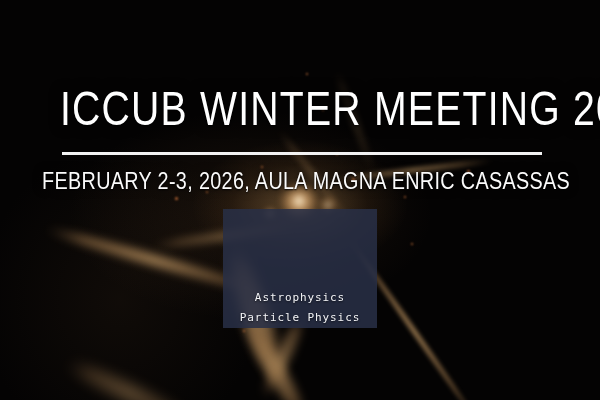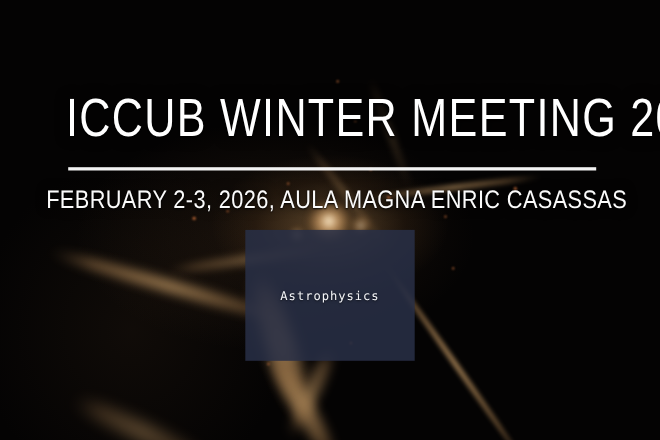--- a/index.html
+++ b/index.html
@@ -115,21 +115,21 @@
   .topics-panel {
     position: absolute;
     left: 223px;
     top: 209px;
     width: 154px;
     height: 119px;
     background: rgba(40,47,70,0.87);
     display: flex;
     flex-direction: column;
     align-items: center;
-    justify-content: center;
+    justify-content: flex-end;
     padding-top: 2px;
     box-sizing: border-box;
   }
   .topic {
     color: #f4f5f8;
     font-family: "DejaVu Sans Mono", "Liberation Mono", monospace;
     font-size: 11px;
     line-height: 20px;
     letter-spacing: 0.9px;
     white-space: nowrap;
@@ -178,16 +178,17 @@
   <div class="content">
 
     <div class="title">ICCUB WINTER MEETING 2026</div>
 
     <div class="divider"></div>
 
     <div class="subtitle">FEBRUARY 2-3, 2026, AULA MAGNA ENRIC CASASSAS</div>
 
     <div class="topics-panel">
       <div class="topic">Astrophysics</div>
+      <div class="topic">Particle Physics</div>
     </div>
 
   </div>
 </div>
 
 </body></html>

